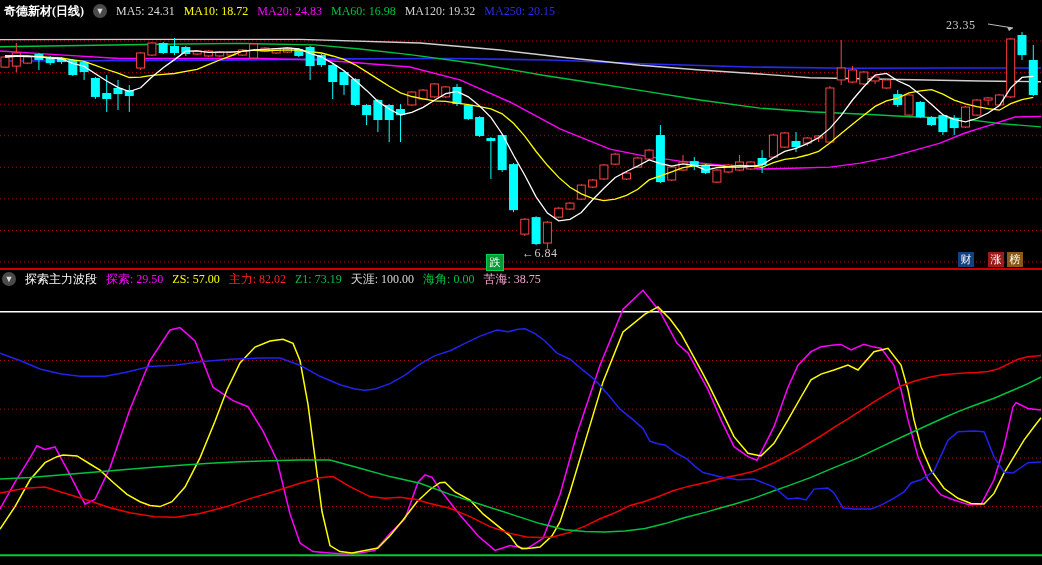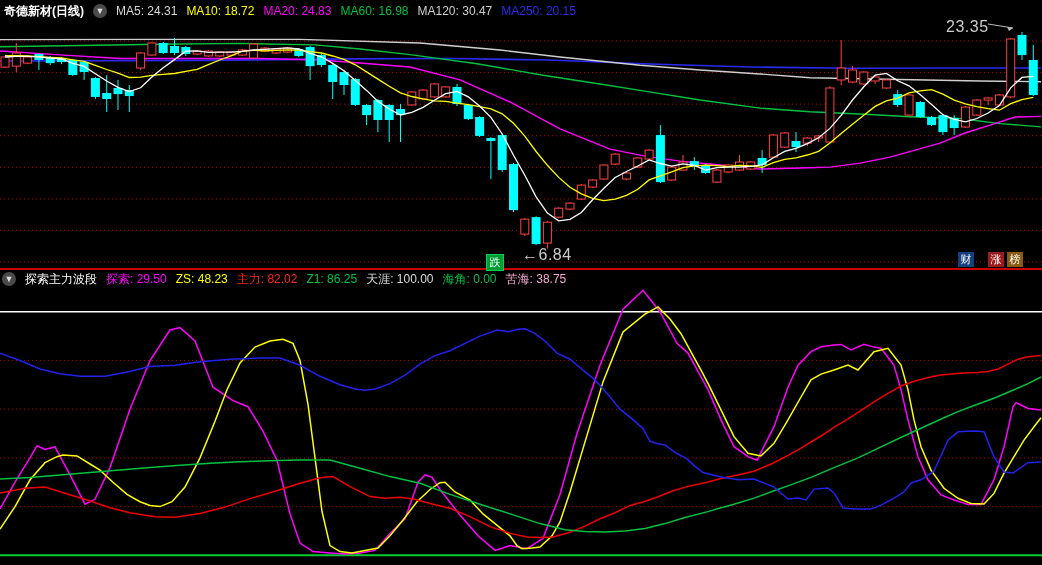--- a/index.html
+++ b/index.html
@@ -1,28 +1,28 @@
 <!DOCTYPE html>
 <html><head>
 <meta charset="utf-8">
 <style>
   html,body{margin:0;padding:0;background:#000;}
   #app{position:relative;width:1042px;height:565px;background:#000;overflow:hidden;
-       font-family:Liberation Sans, sans-serif;}
+       font-family:Liberation Serif, serif;}
   svg{position:absolute;left:0;top:0;}
   .hdr{position:absolute;left:0;display:flex;align-items:center;gap:9px;font-size:12px;
        white-space:nowrap;z-index:5;}
   .hdr-top{top:2px;left:4px;height:18px;}
   .hdr-bot{top:271px;left:2px;height:16px;}
   .title{color:#fff;font-weight:bold;}
   .circle-ico{width:14px;height:14px;border-radius:50%;background:#4a4a4a;color:#ddd;
       font-size:9px;line-height:14px;text-align:center;display:inline-block;cursor:pointer;}
   .badge{position:absolute;width:16px;height:15px;font-size:11px;line-height:15px;text-align:center;
       color:#fff;z-index:6;cursor:pointer;}
-  .ann{position:absolute;color:#ccc;font-size:16px;z-index:6;letter-spacing:0.5px;}
+  .ann{position:absolute;color:#ccc;font-size:12px;z-index:6;letter-spacing:0.5px;}
 </style>
 </head>
 <body>
 
 <div id="app">
 
   <svg id="chart-svg" width="1042" height="565" viewBox="0 0 1042 565">
       <line x1="0" x2="1042" y1="41" y2="41" stroke="#b40000" stroke-width="1" stroke-dasharray="1 3"></line>
       <line x1="0" x2="1042" y1="72.57" y2="72.57" stroke="#b40000" stroke-width="1" stroke-dasharray="1 3"></line>
       <line x1="0" x2="1042" y1="104.14" y2="104.14" stroke="#b40000" stroke-width="1" stroke-dasharray="1 3"></line>
@@ -237,31 +237,31 @@
       <polyline points="0,353.1 20,360.5 40,369.0 60,373.8 80,376.3 105,376.3 125,372.6 150,366.5 175,365.3 200,361.7 230,359.2 260,358.0 280,358.0 300,365.3 320,376.3 340,384.8 355,388.9 365,390.2 375,388.9 390,383.6 405,375.1 420,364.1 435,355.6 450,350.7 465,343.4 480,336.1 497,330.0 508,331.7 518,329.3 525,328.8 535,333.7 545,341.0 557,353.1 570,359.2 583,370.2 595,379.9 608,394.6 620,409.2 632,418.9 643,428.6 650,441.3 658,443.7 665,445.0 676,453.0 687,458.9 695,466.4 703,472.5 721,476.9 738,479.8 754,479.1 774,487.1 788,499.0 798,498.1 806,500.0 814,489.1 828,488.1 834,492.9 843,508.0 854,509.0 871,509.0 881,505.1 894,498.1 904,492.0 911,483.0 921,479.8 934,471.0 948,440.1 958,431.8 974,431.1 984,431.8 994,456.9 1004,472.0 1013,473.0 1028,462.7 1041,462.0" fill="none" stroke="#2222ee" stroke-width="1.5"></polyline>
     </svg>
 
   <div class="hdr hdr-top">
     <span class="title">奇德新材(日线)</span>
     <span class="circle-ico">▼</span>
     <span style="color:#d8d8d8">MA5: 24.31</span>
     <span style="color:#ffff00">MA10: 18.72</span>
     <span style="color:#ff00ff">MA20: 24.83</span>
     <span style="color:#00c241">MA60: 16.98</span>
-    <span style="color:#cfcfcf">MA120: 30.47</span>
+    <span style="color:#cfcfcf">MA120: 19.32</span>
     <span style="color:#2a2af0">MA250: 20.15</span>
   </div>
 
   <div class="hdr hdr-bot">
     <span class="circle-ico">▼</span>
     <span style="color:#fff">探索主力波段</span>
     <span style="color:#ff00ff">探索: 29.50</span>
-    <span style="color:#ffff00">ZS: 48.23</span>
+    <span style="color:#ffff00">ZS: 57.00</span>
     <span style="color:#ff2020">主力: 82.02</span>
-    <span style="color:#00c241">Z1: 86.25</span>
+    <span style="color:#00c241">Z1: 73.19</span>
     <span style="color:#dadada">天涯: 100.00</span>
     <span style="color:#00c241">海角: 0.00</span>
     <span style="color:#f9a8d4">苦海: 38.75</span>
   </div>
 
   <div class="ann" id="ann-high" style="left: 946px; top: 18px;">23.35</div>
   <div class="ann" id="ann-low" style="left: 522px; top: 246px;">←6.84</div>
 
   <div class="badge" id="badge-die" style="left: 486px; top: 254px; background: rgb(0, 154, 51); border: 1px solid rgb(0, 212, 85);">跌</div>
   <div class="badge" id="badge-cai" style="left: 958px; top: 252px; background: rgb(20, 64, 127);">财</div>

